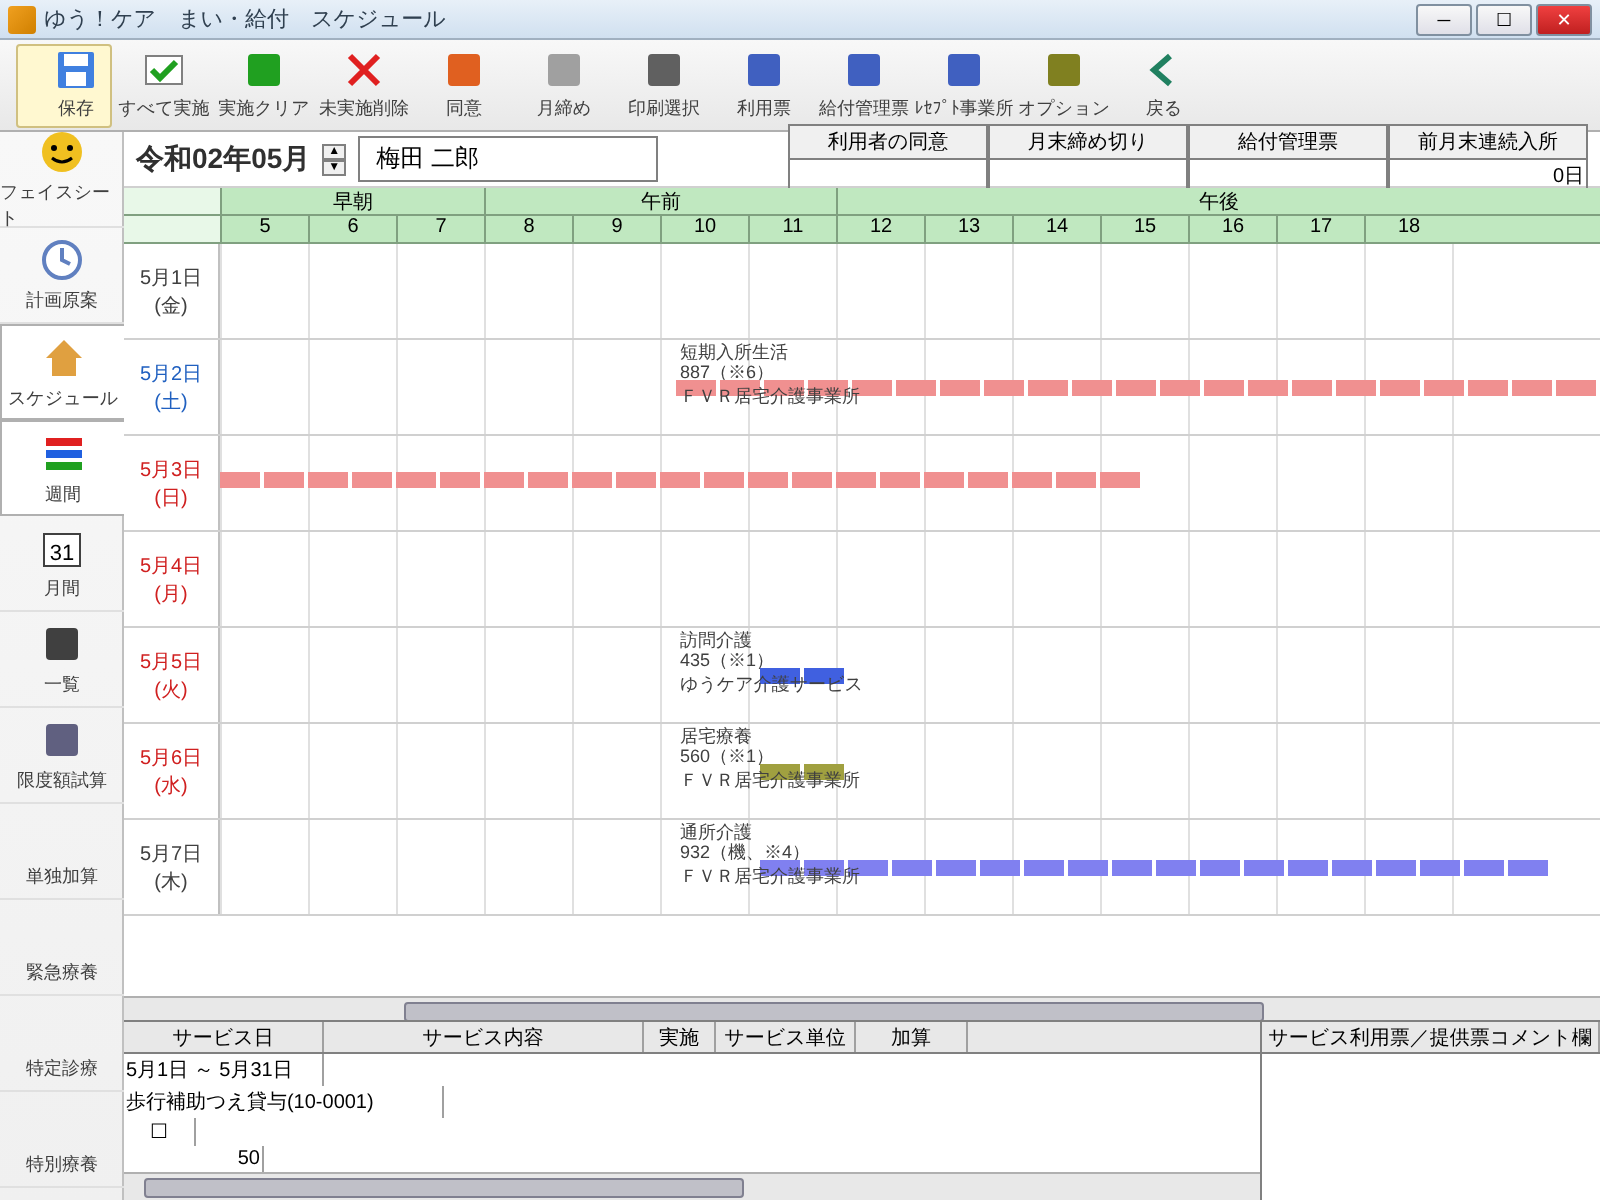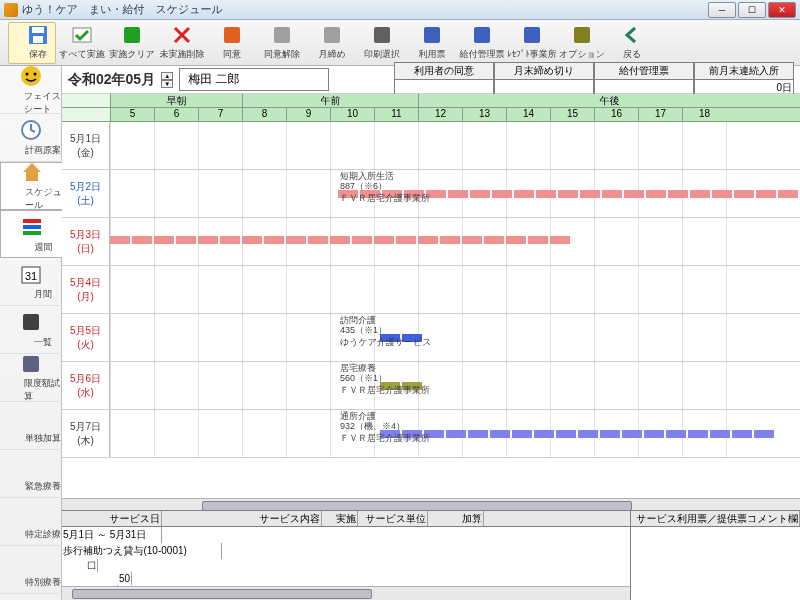--- a/index.html
+++ b/index.html
@@ -16,21 +16,21 @@
 .tbtn { width: 48px; height: 42px; display: flex; flex-direction: column; align-items: center; justify-content: center; gap: 2px; border: 1px solid transparent; border-radius: 2px; }
 .tbtn.active { background: #fff8d0; border-color: #d0c080; padding-left: 12px; }
 .tbtn .ticon { width: 22px; height: 22px; display: flex; align-items: center; justify-content: center; }
 .tbtn .tlabel { font-size: 9px; color: #404040; white-space: nowrap; }
 
 .mainarea { display: flex; height: 534px; }
 .sidebar { width: 62px; background: linear-gradient(#f8f8f8,#f0f0f0); border-right: 1px solid #c0c0c0; display: flex; flex-direction: column; }
 .sbtn { width: 62px; height: 48px; display: flex; flex-direction: column; align-items: center; justify-content: center; gap: 2px; border-bottom: 1px solid #e0e0e0; }
 .sbtn.active { background: #fff; border: 1px solid #b0b0b0; border-right: none; }
 .sbtn .sicon { width: 24px; height: 24px; display: flex; align-items: center; justify-content: center; }
-.sbtn .slabel { font-size: 9px; color: #404040; padding-left: 24px; }
+.sbtn .slabel { font-size: 9px; color: #404040; }
 
 .content { flex: 1; background: #fff; display: flex; flex-direction: column; position: relative; }
 .headerrow { height: 28px; display: flex; align-items: center; padding: 4px 6px; gap: 6px; border-bottom: 1px solid #d0d0d0; }
 .period { font-size: 14px; font-weight: bold; color: #303030; }
 .spinner { display: flex; flex-direction: column; }
 .spinner div { width: 12px; height: 8px; border: 1px solid #808080; background: #f0f0f0; font-size: 6px; text-align: center; line-height: 6px; }
 .namebox { border: 1px solid #808080; padding: 2px 8px; font-size: 12px; background: #fff; width: 150px; }
 
 .statusboxes { display: flex; gap: 0; margin-left: auto; }
 .sbox { border: 1px solid #808080; display: flex; flex-direction: column; width: 100px; font-size: 10px; }
@@ -58,21 +58,21 @@
 .bar.pink .seg { background: #f09090; width: 20px; }
 .bar.blue .seg { background: #4060e0; width: 20px; }
 .bar.olive .seg { background: #a0a040; width: 20px; }
 .bar.purple .seg { background: #8080f0; width: 20px; }
 .barlabel { position: absolute; left: 230px; font-size: 9px; color: #404040; white-space: nowrap; }
 
 .bottomgrid { height: 90px; border-top: 1px solid #808080; display: flex; }
 .gridleft { flex: 1; display: flex; flex-direction: column; }
 .gridright { width: 170px; border-left: 1px solid #808080; }
 .ghead { display: flex; background: #e8e8e8; border-bottom: 1px solid #808080; height: 16px; }
-.gcell { border-right: 1px solid #a0a0a0; text-align: right; font-size: 10px; padding: 1px; }
+.gcell { border-right: 1px solid #a0a0a0; text-align: center; font-size: 10px; padding: 1px; }
 .grow { display: flex; background: #fff; height: 16px; flex-direction: column; }
 .gbody { flex: 1; overflow: auto; }
 .scrollbar-h { height: 14px; background: #e8e8e8; border-top: 1px solid #b0b0b0; position: relative; }
 .scrollbar-h .thumb { position: absolute; left: 140px; width: 430px; height: 10px; top: 2px; background: #c0c0c8; border: 1px solid #808090; border-radius: 2px; }
 
 svg { display: block; }
 </style>
 </head>
 <body>
 
@@ -122,28 +122,20 @@
       </div>
       <div class="tlabel">未実施削除</div>
     </div>
     <div class="tbtn">
       <div class="ticon">
         <svg width="22" height="22">
           <rect x="3" y="3" width="16" height="16" fill="#e06020" rx="2"></rect>
         </svg>
       </div>
       <div class="tlabel">同意</div>
-    </div>
-    <div class="tbtn">
-      <div class="ticon">
-        <svg width="22" height="22">
-          <rect x="3" y="3" width="16" height="16" fill="#a0a0a0" rx="2"></rect>
-        </svg>
-      </div>
-      <div class="tlabel">同意解除</div>
     </div>
     <div class="tbtn">
       <div class="ticon">
         <svg width="22" height="22">
           <rect x="3" y="3" width="16" height="16" fill="#a0a0a0" rx="2"></rect>
         </svg>
       </div>
       <div class="tlabel">月締め</div>
     </div>
     <div class="tbtn">

